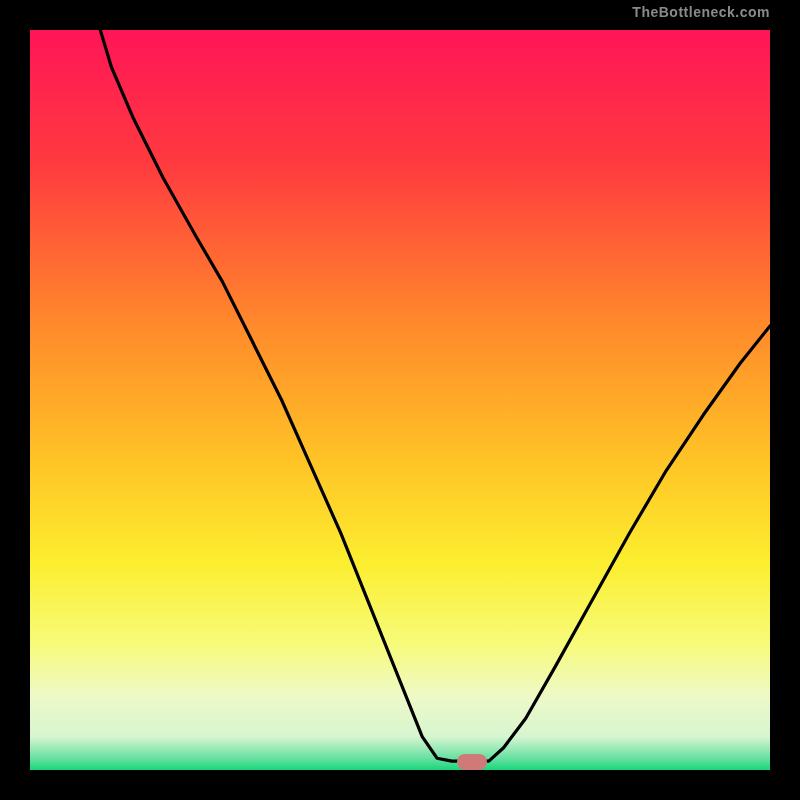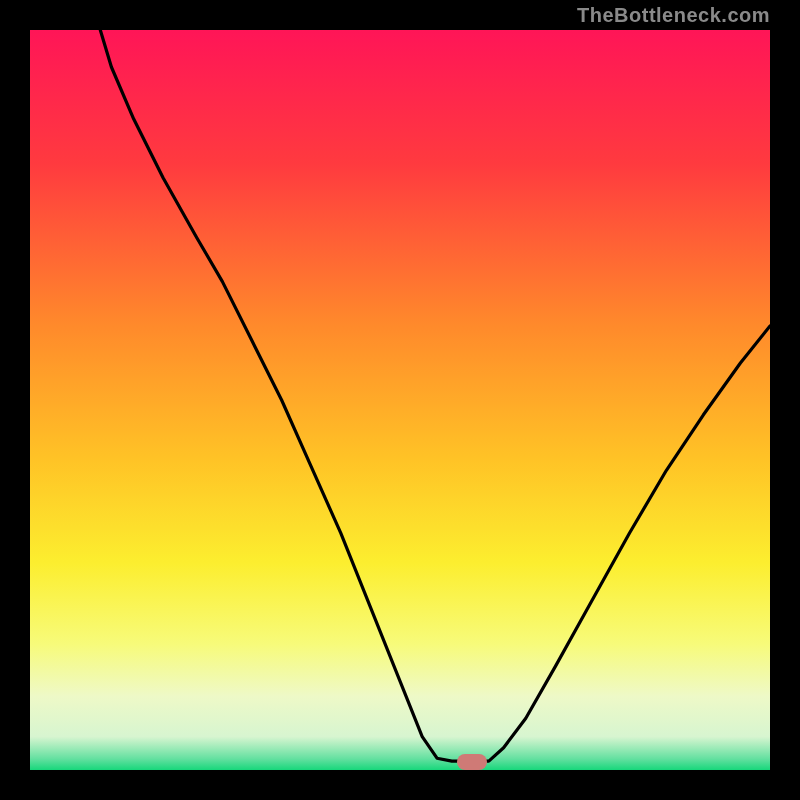--- a/index.html
+++ b/index.html
@@ -26,21 +26,21 @@
   }
   .gradient {
     position: absolute;
     inset: 0;
   }
   .watermark {
     position: absolute;
     top: 4px;
     right: 30px;
     font-family: Arial, Helvetica, sans-serif;
-    font-size: 20px;
+    font-size: 14px;
     font-weight: 600;
     color: #8a8a8a;
     letter-spacing: 0.5px;
   }
   svg.curve {
     position: absolute;
     inset: 0;
   }
   .marker {
     position: absolute;

